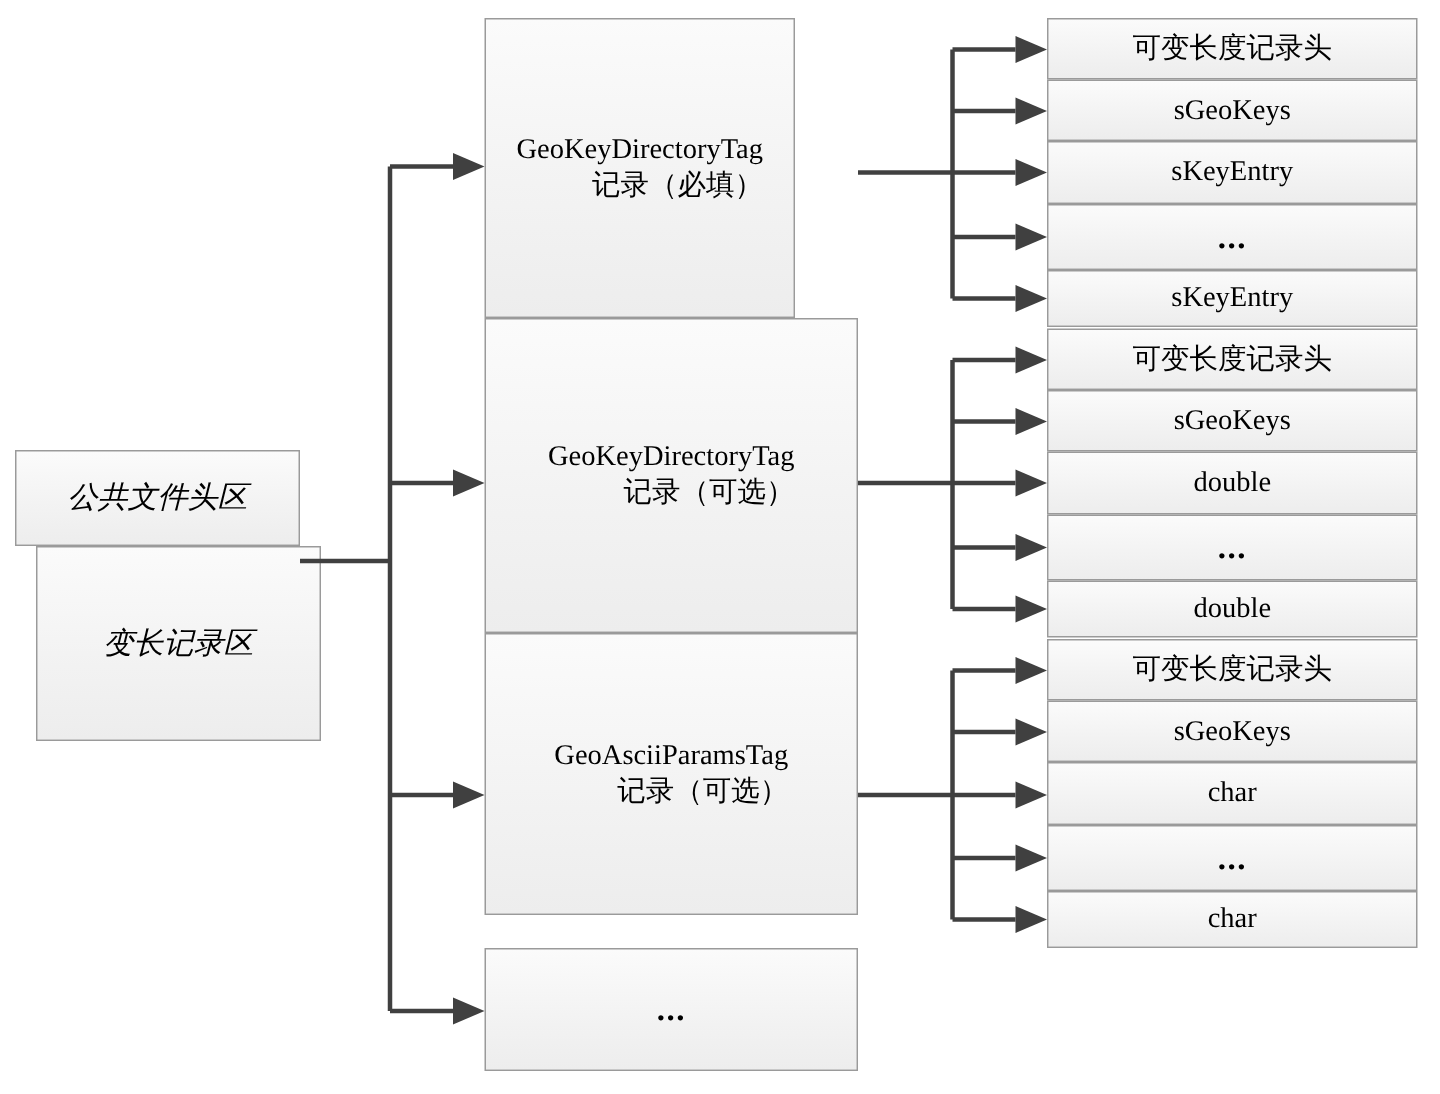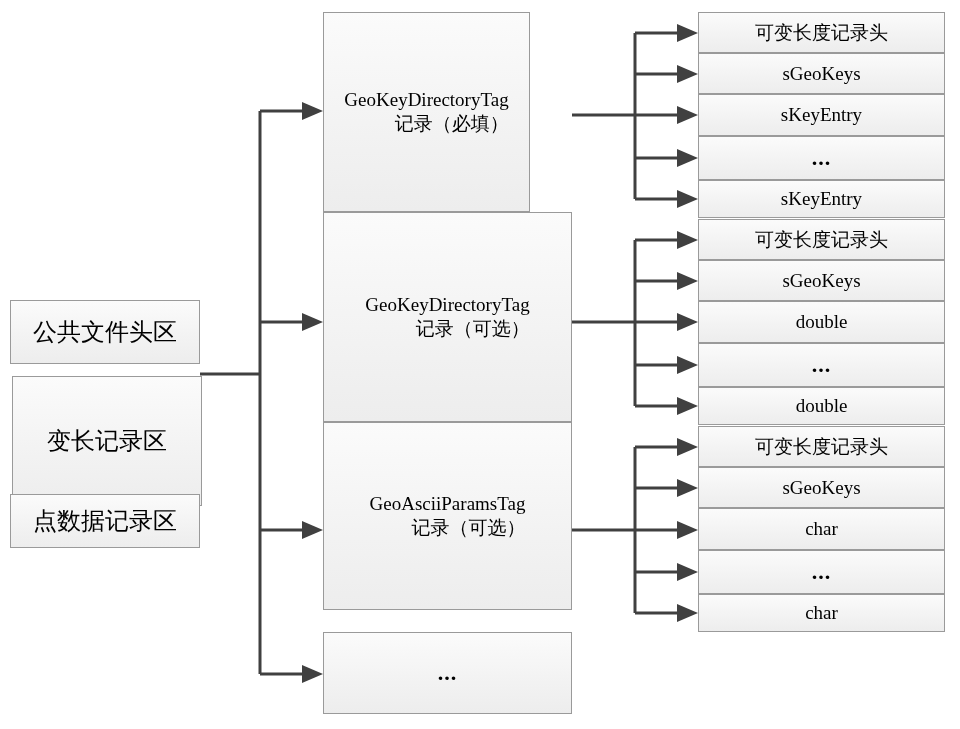--- a/index.html
+++ b/index.html
@@ -30,21 +30,21 @@
     text-align: right;
     color: #000000;
     font-family: "Liberation Serif", "DejaVu Serif", serif;
     line-height: 1.25;
     overflow: hidden;
   }
   .box .label {
     display: block;
     padding: 0 6px;
   }
-  .box-left  { font-size: 24px; }
+  .box-left  { font-size: 20px; font-style: italic; }
   .box-mid   { font-size: 19px; }
   .box-right { font-size: 19px; }
   .ellipsis {
     font-size: 22px;
     letter-spacing: 1px;
     font-weight: 700;
   }
   svg.links {
     position: absolute;
     left: 0;
@@ -64,27 +64,24 @@
 </style>
 </head>
 <body>
 
 <div id="diagram">
 
   <div class="box box-left" style="left:10px; top:300px; width:190px; height:64px;">
     <span class="label">公共文件头区</span>
   </div>
 
-  <div class="box box-left" style="left:12px; top:364px; width:190px; height:130px;margin-top:12px;">
+  <div class="box box-left" style="left:24px; top:364px; width:190px; height:130px;">
     <span class="label">变长记录区</span>
   </div>
 
-  <div class="box box-left" style="left:10px; top:494px; width:190px; height:54px;">
-    <span class="label">点数据记录区</span>
-  </div>
 
   <div class="box box-mid" style="left:323px; top:12px; width:207px; height:200px;">
     <span class="label">
       <span>GeoKeyDirectoryTag</span><br>
       <span>记录（必填）</span>
     </span>
   </div>
 
   <div class="box box-mid" style="left:323px; top:212px; width:249px; height:210px;">
     <span class="label">

